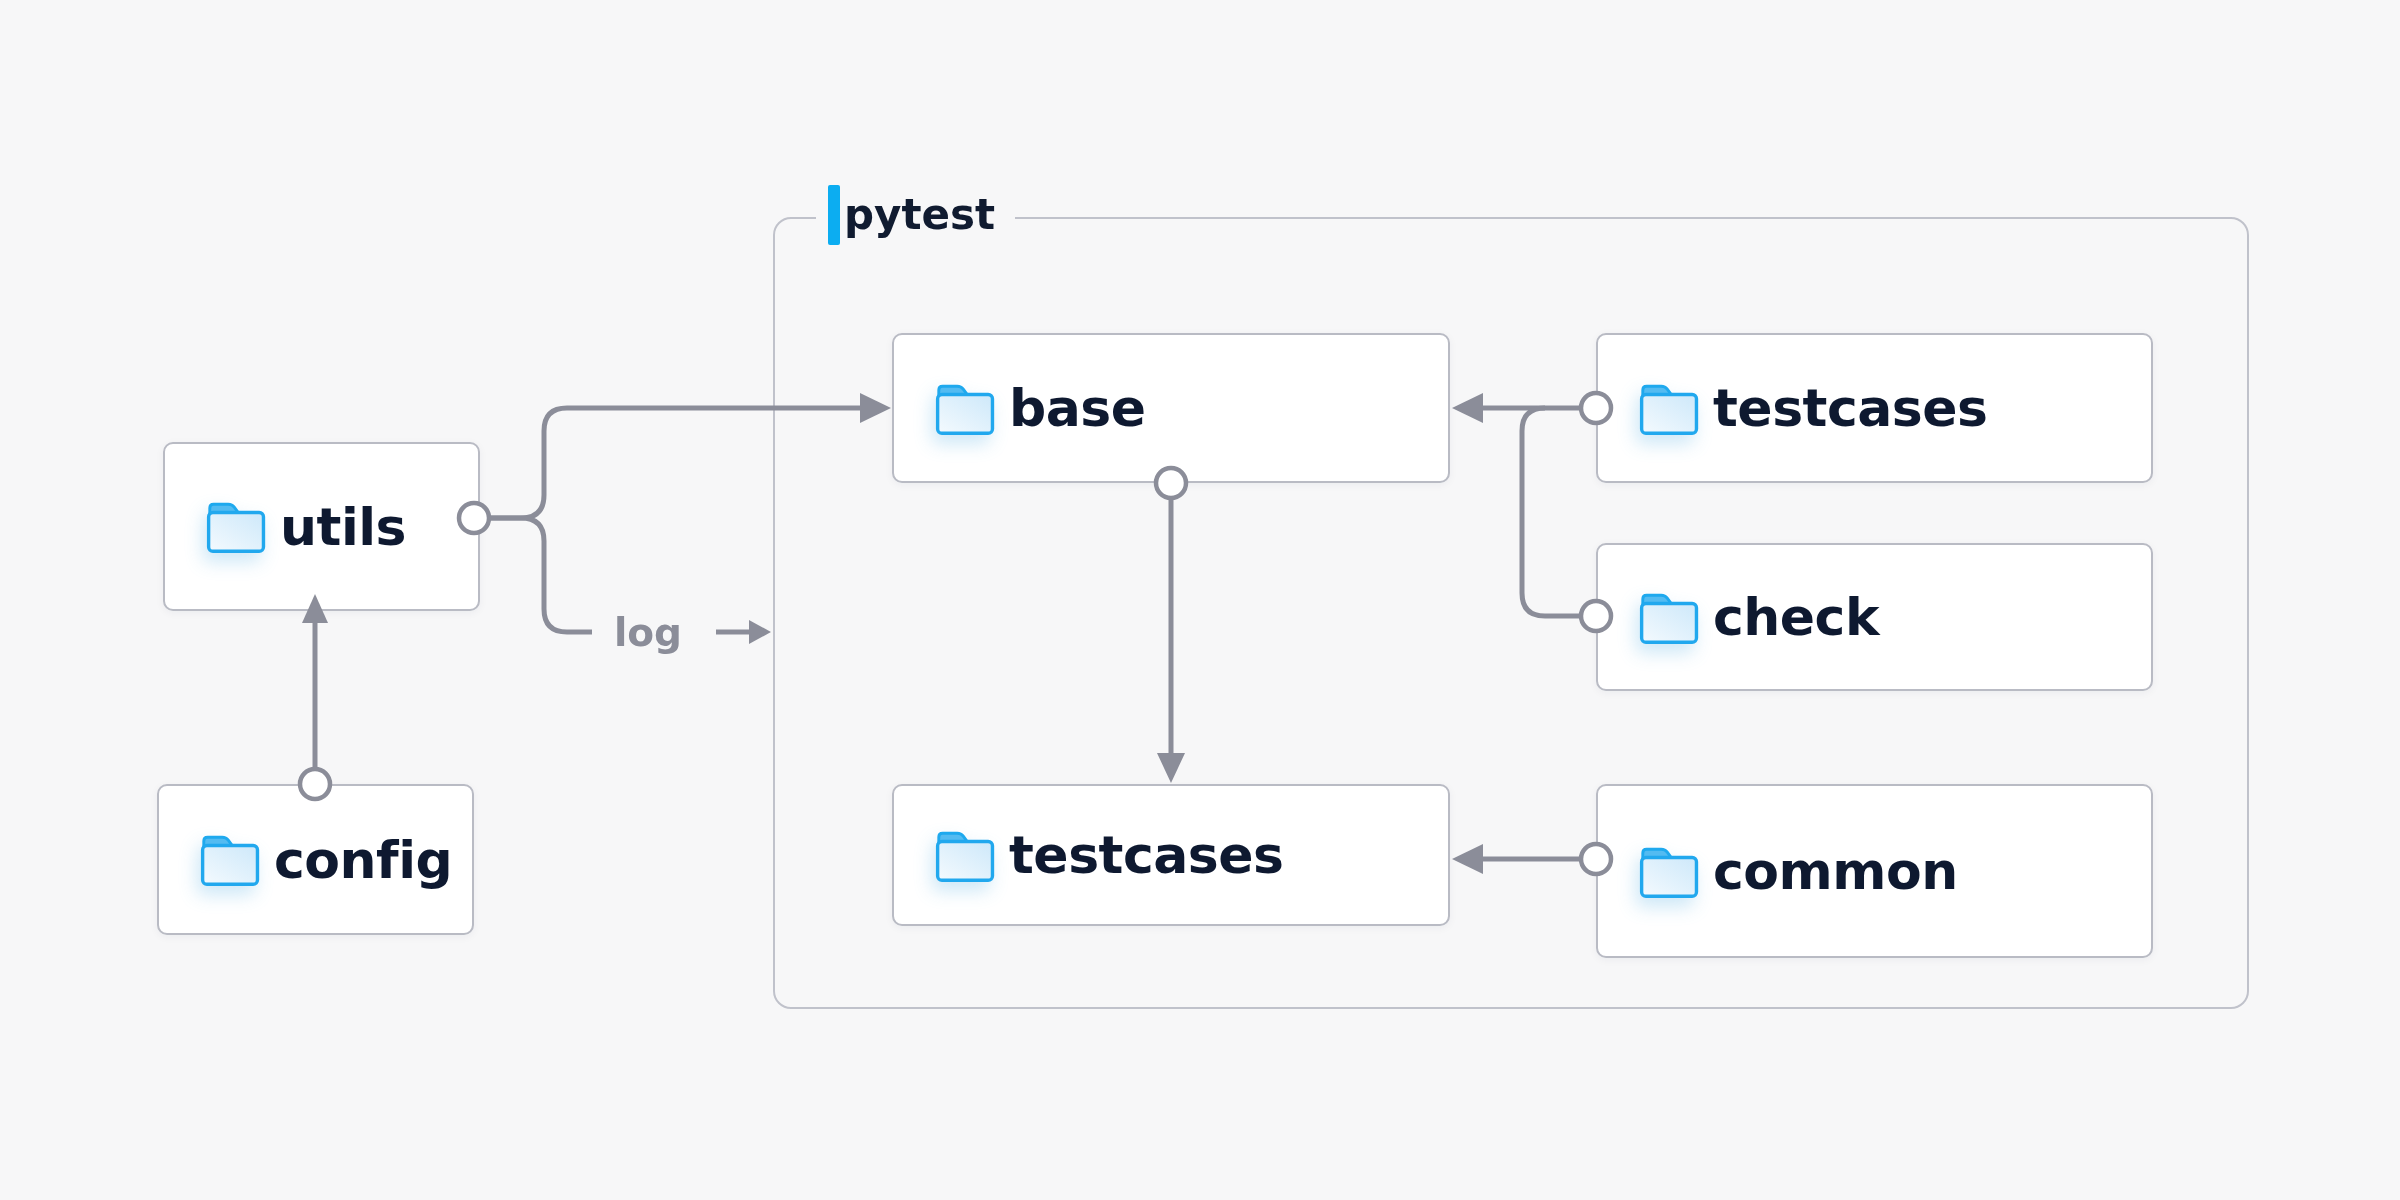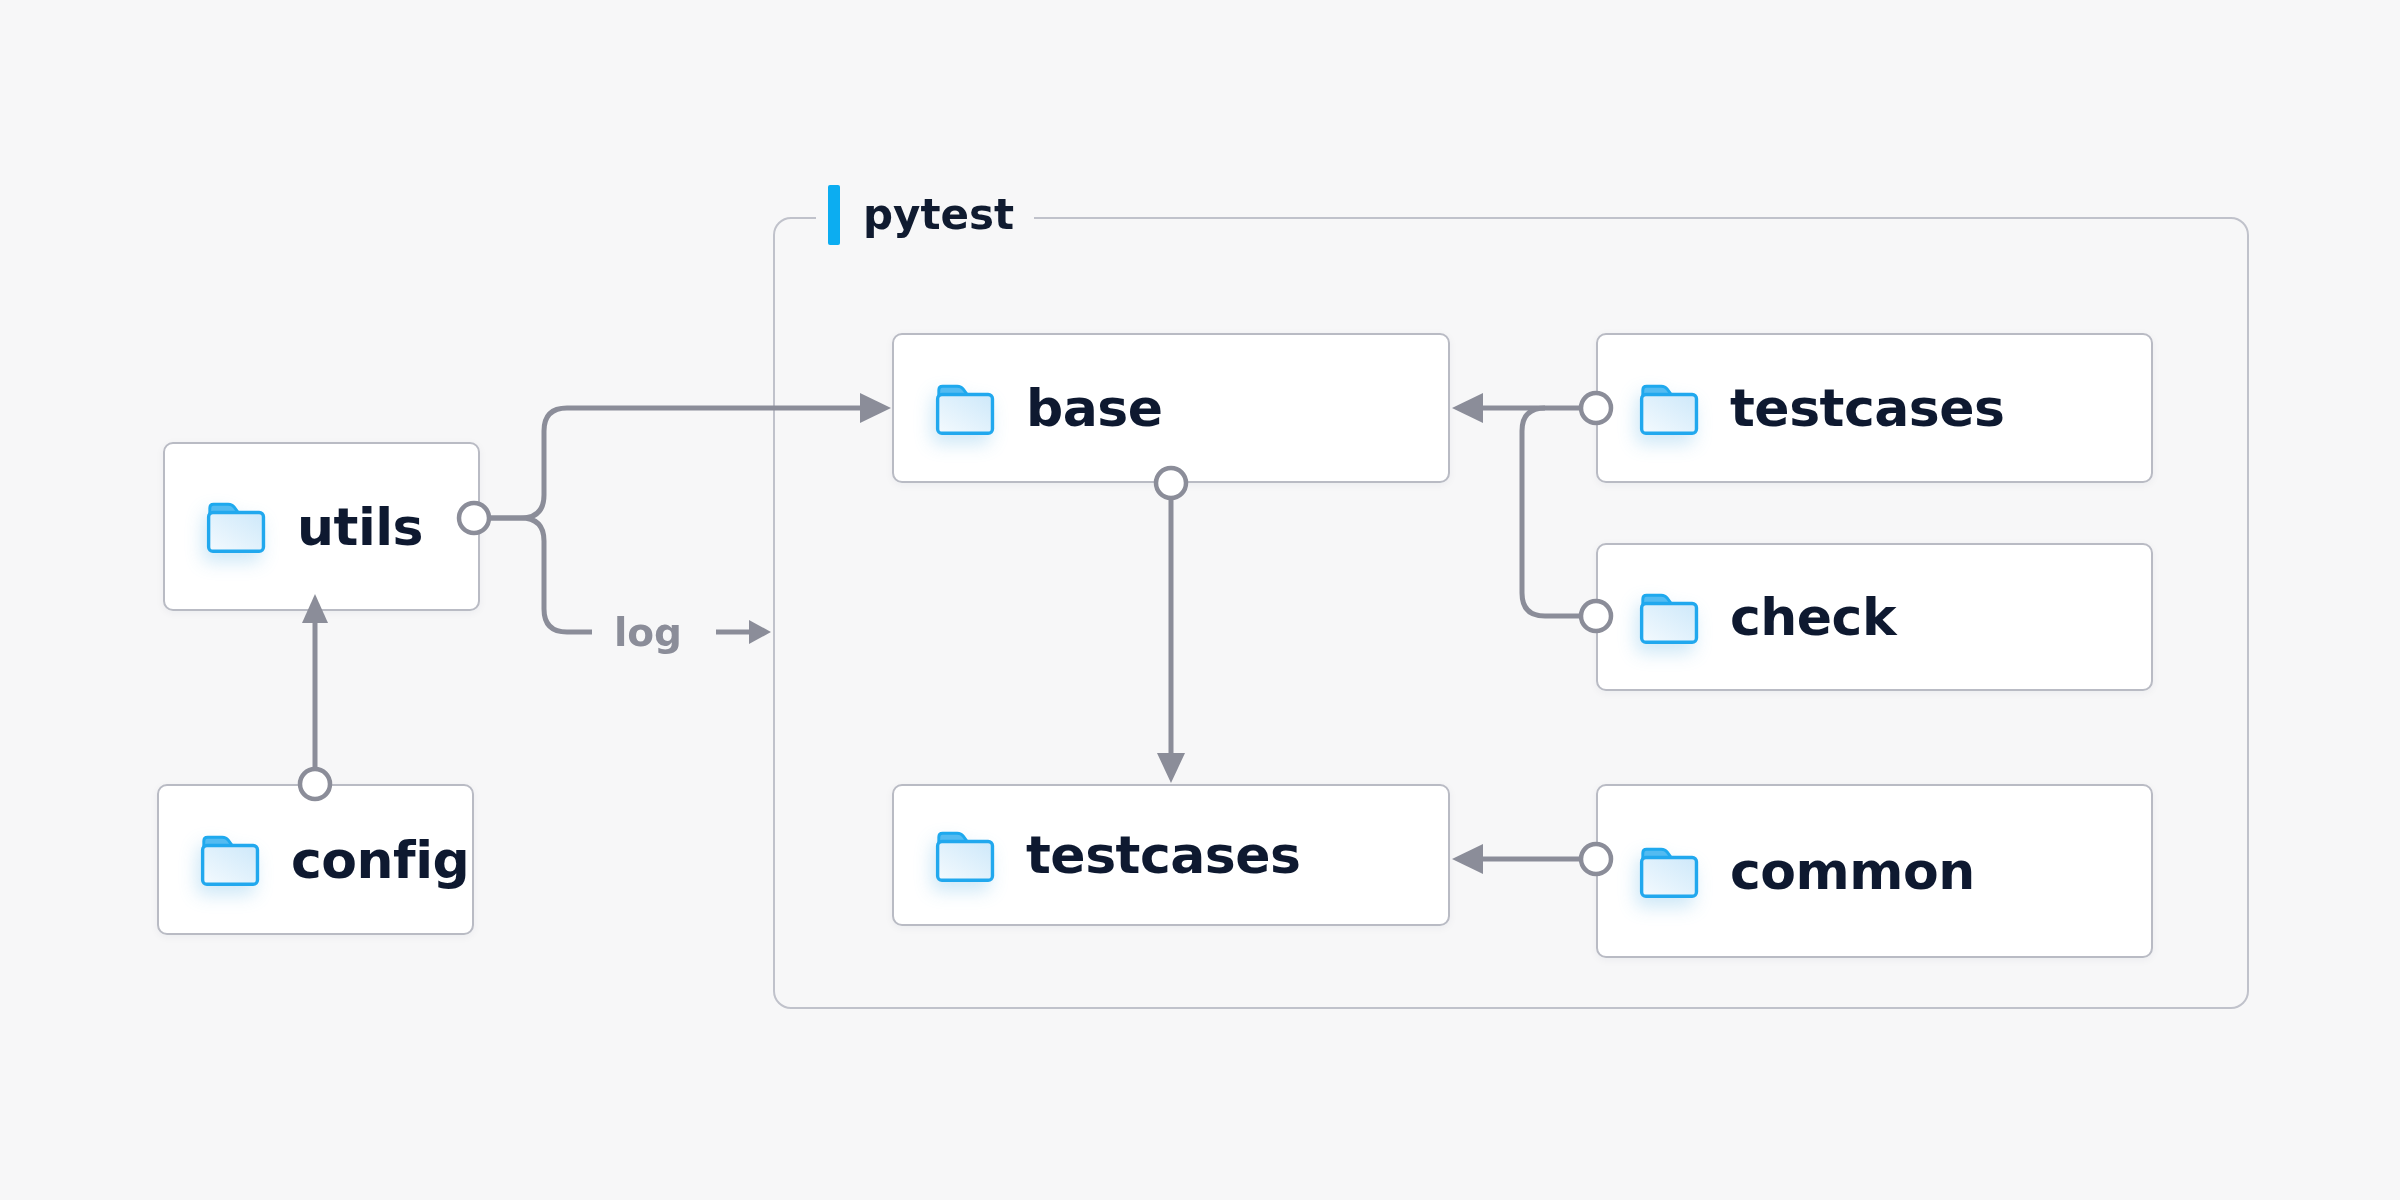--- a/index.html
+++ b/index.html
@@ -20,21 +20,21 @@
     border: 2px solid #c0c2cb;
     border-radius: 18px;
     background: transparent;
   }
   .group-label {
     position: absolute;
     left: 816px; top: 184px;
     height: 62px;
     display: flex;
     align-items: center;
-    gap: 23px;
+    gap: 4px;
     padding: 0 20px 0 12px;
     background: #f7f7f8;
     z-index: 6;
   }
   .group-accent {
     width: 12px; height: 60px;
     background: #0cadf1;
     border-radius: 2px;
   }
   .group-title {
@@ -47,21 +47,21 @@
 
   
   .node {
     position: absolute;
     background: #ffffff;
     border: 2px solid #b9bbc4;
     border-radius: 10px;
     display: flex;
     align-items: center;
     padding-left: 38px;
-    gap: 28px;
+    gap: 11px;
     box-sizing: border-box;
     box-shadow: 0 2px 8px rgba(25, 39, 70, 0.05);
     z-index: 2;
   }
   .node-label {
     font-size: 52px;
     font-weight: 600;
     color: #0e1930;
     letter-spacing: -0.5px;
     white-space: nowrap;

